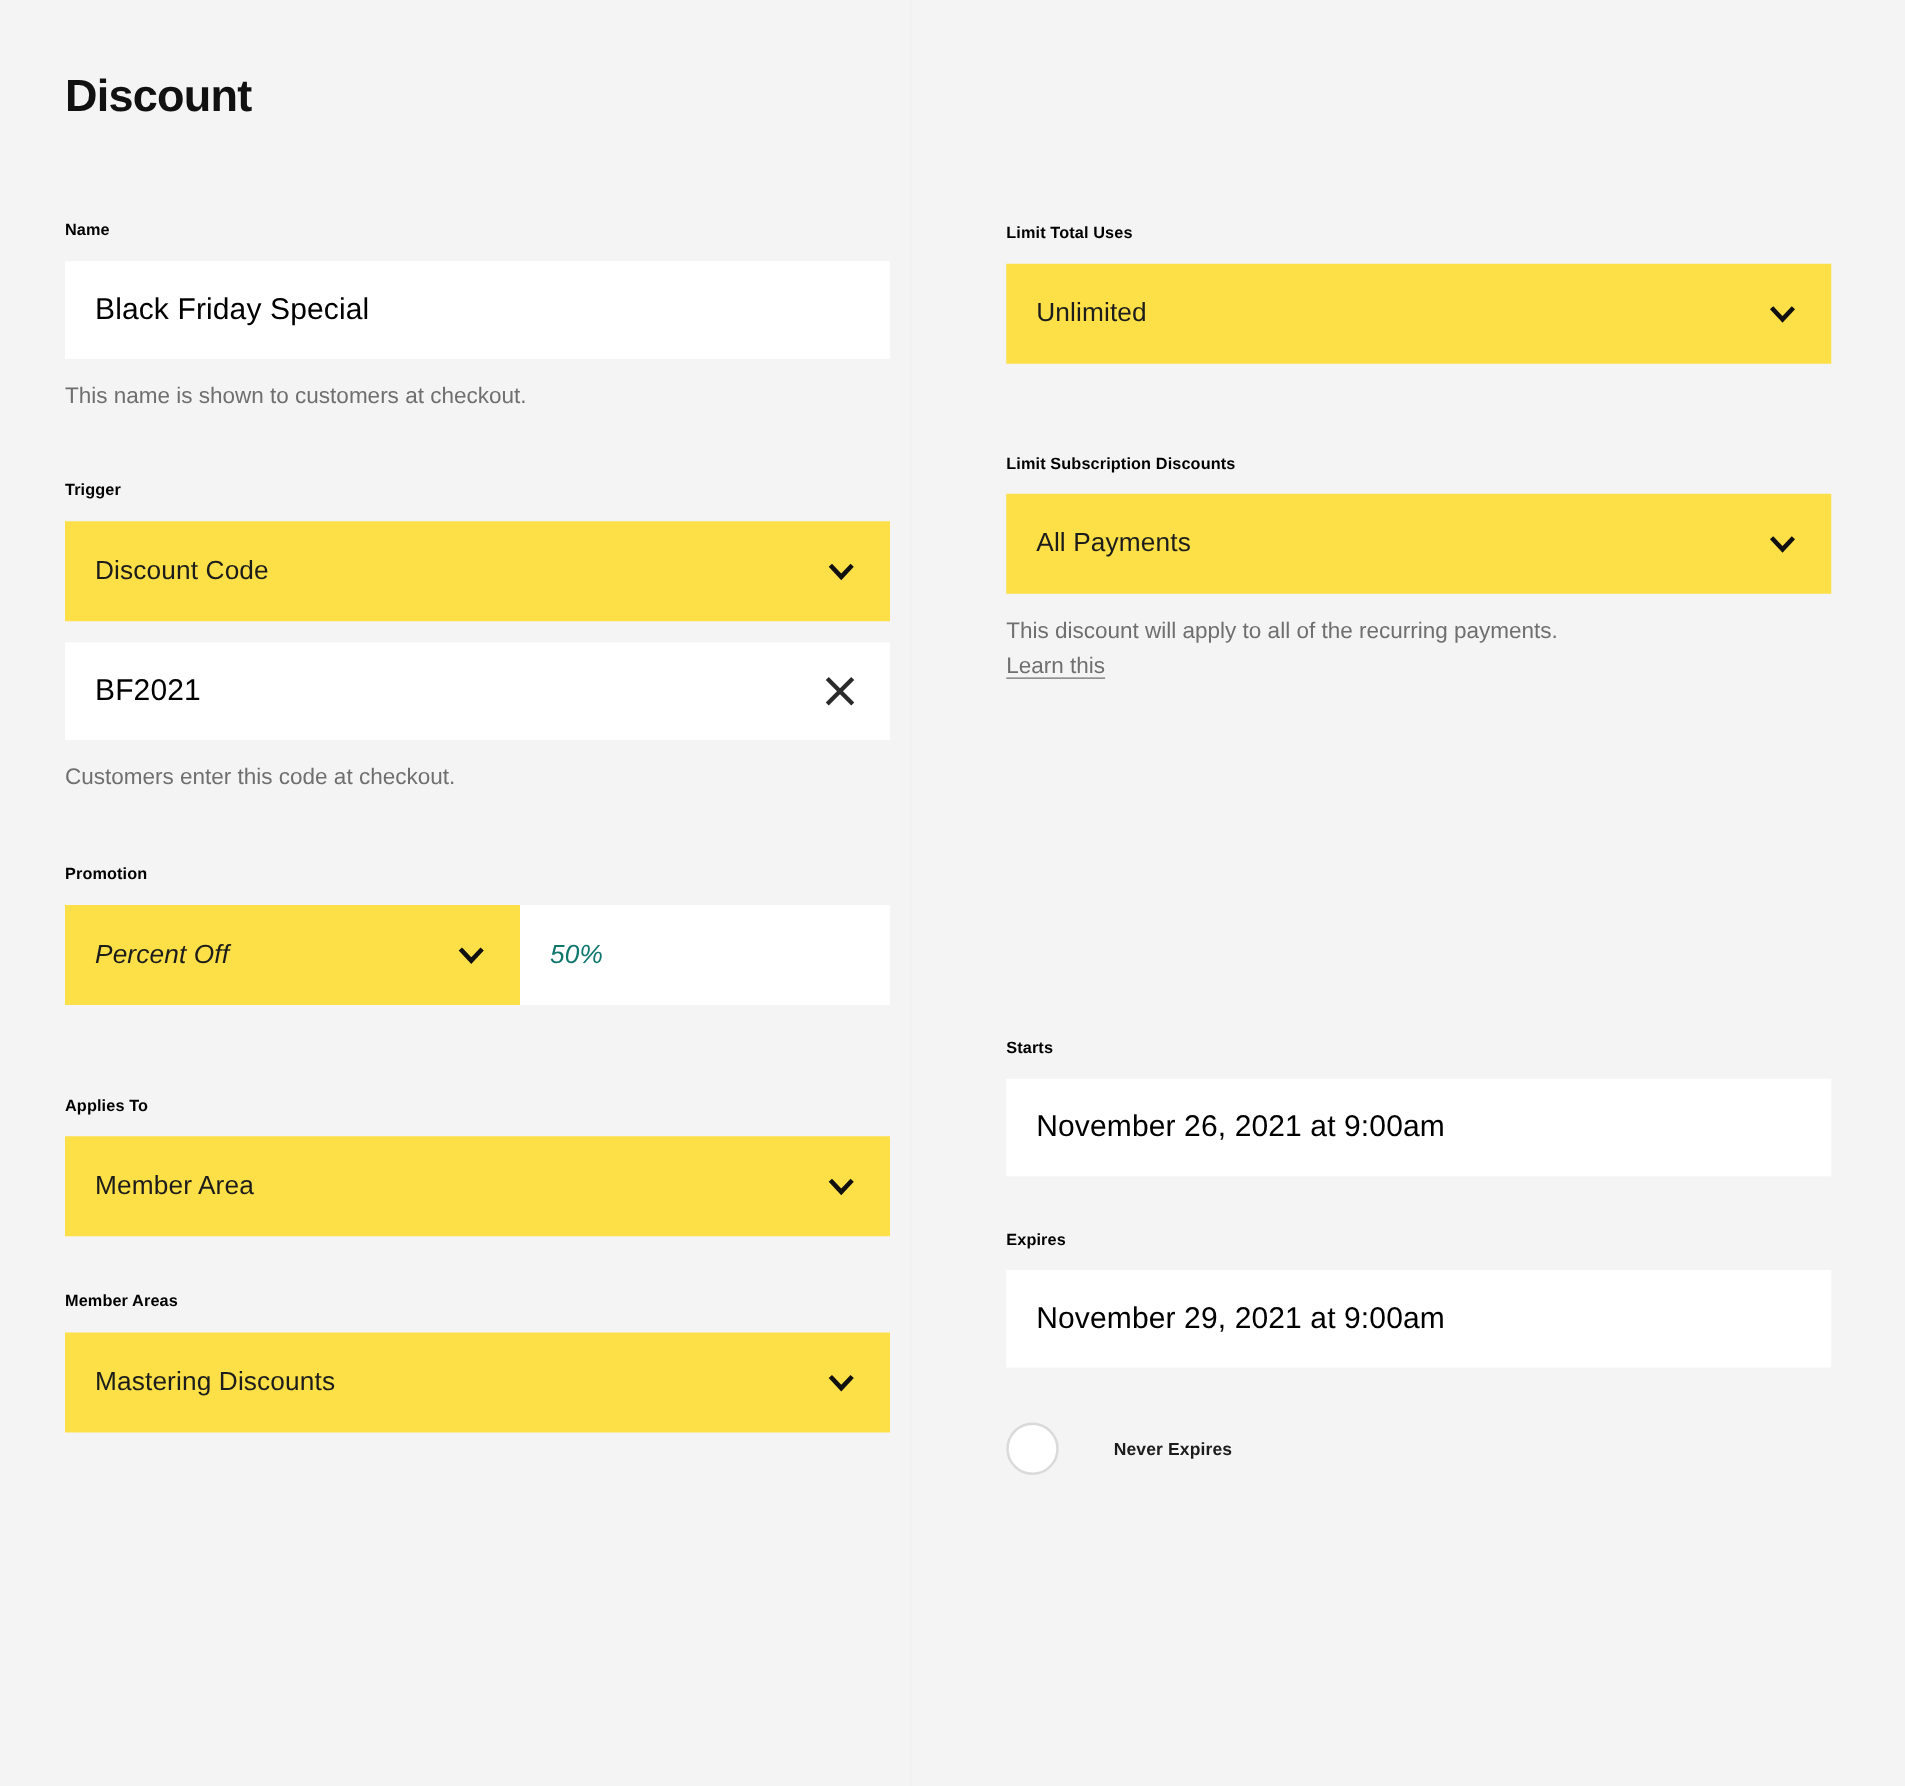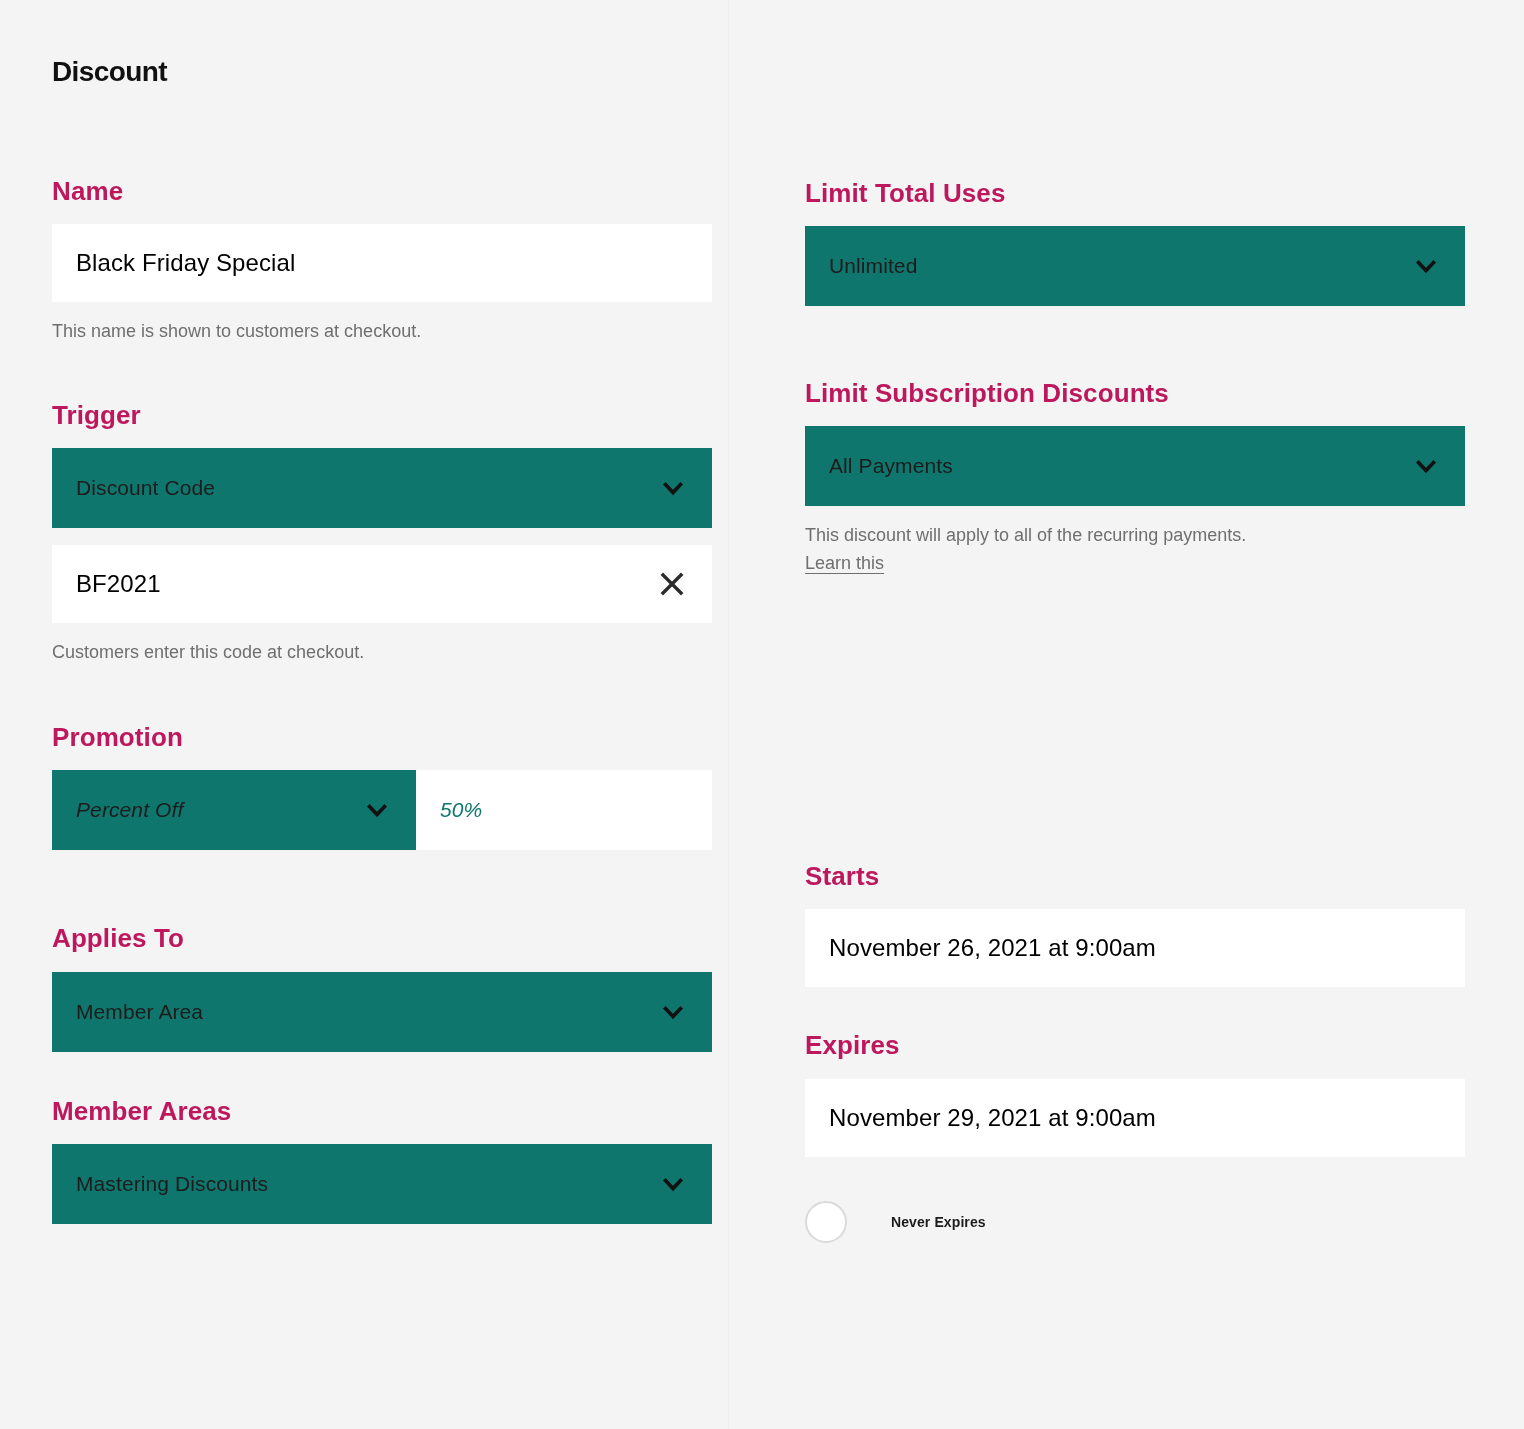--- a/index.html
+++ b/index.html
@@ -28,21 +28,21 @@
     top: 0;
     width: 1px;
     height: 1429px;
     background: #efefef;
   }
 
   .title {
     position: absolute;
     left: 52px;
     top: 55px;
-    font-size: 28px;
+    font-size: 36px;
     font-weight: 700;
     letter-spacing: -0.6px;
     color: #111111;
     line-height: 1.2;
   }
 
   
   .col-left {
     position: absolute;
     left: 52px;
@@ -51,23 +51,23 @@
   }
   .col-right {
     position: absolute;
     left: 805px;
     top: 178px;
     width: 660px;
   }
 
   
   .label {
-    font-size: 26px;
+    font-size: 13px;
     font-weight: 700;
-    color: #be185d;
+    color: #000000;
     letter-spacing: 0.1px;
     line-height: 1.2;
     margin-bottom: 17px;
   }
 
   .helper {
     font-size: 18px;
     color: #6f6f6f;
     line-height: 1.55;
     margin-top: 16px;
@@ -91,21 +91,21 @@
   }
   .text-input .value {
     font-size: 24px;
     color: #000000;
     letter-spacing: 0.1px;
   }
 
   .select {
     position: relative;
     height: 80px;
-    background: #0f766e;
+    background: #fde047;
     display: flex;
     align-items: center;
     padding: 16px 24px;
   }
   .select .value {
     font-size: 21px;
     color: #1c1c1c;
     letter-spacing: 0.1px;
   }
   .select .chev {

